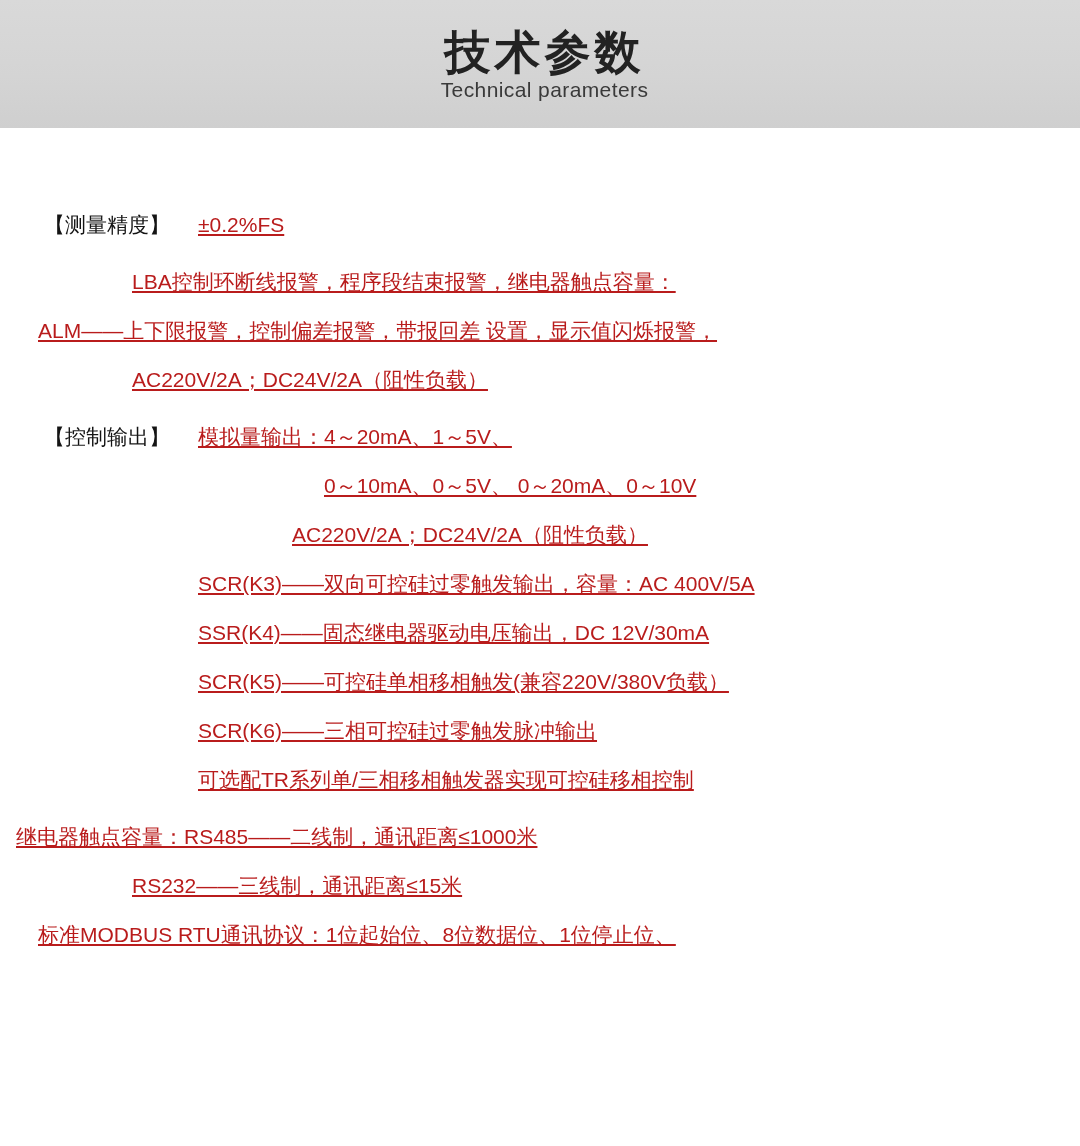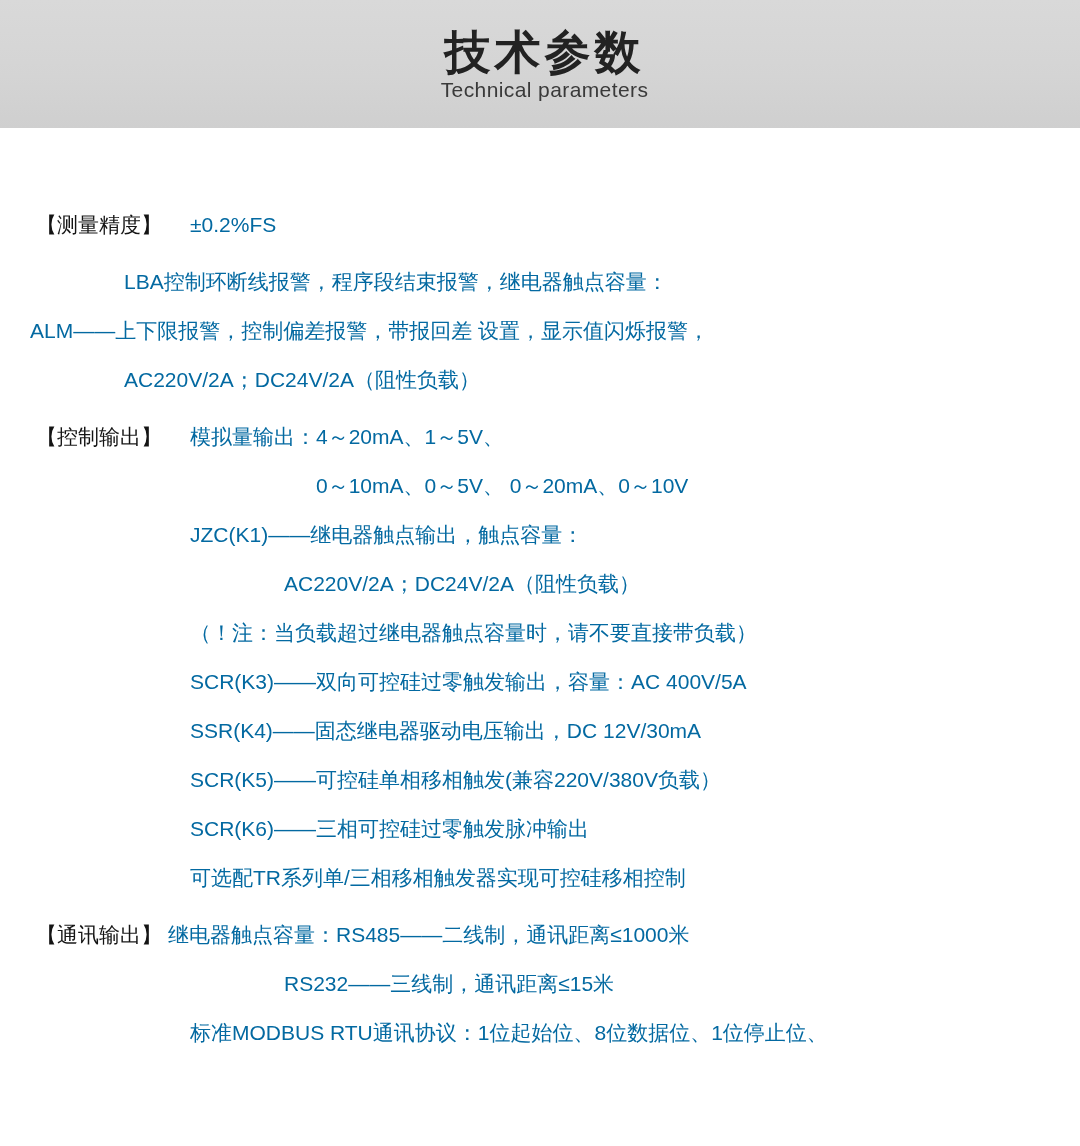--- a/index.html
+++ b/index.html
@@ -34,21 +34,21 @@
     margin: 0;
   }
   .header-sub {
     font-size: 21px;
     color: #3a3a3a;
     letter-spacing: 0.4px;
     margin-top: 0;
     font-weight: normal;
   }
   .content {
-    padding: 72px 0 0 8px;
+    padding: 72px 0 0 16px;
     box-sizing: border-box;
   }
   .spec-row {
     display: flex;
     align-items: flex-start;
     margin-bottom: 8px;
   }
   .spec-label {
     width: 160px;
     flex: 0 0 160px;
@@ -59,22 +59,23 @@
     white-space: nowrap;
     color: #141414;
   }
   .spec-lines {
     flex: 1 1 auto;
     min-width: 0;
   }
   .spec-line {
     font-size: 21px;
     line-height: 49px;
-    color: #0369a1;
+    color: #b91c1c;
     white-space: nowrap;
+    text-decoration: underline;
   }
   .indent-0 { padding-left: 0px; }
   .indent-1 { padding-left: 22px; }
   .indent-2 { padding-left: 116px; }
   .indent-3 { padding-left: 148px; }
 </style>
 </head>
 <body>
 
 <div class="header">
@@ -94,31 +95,28 @@
         <div class="spec-line indent-2">LBA控制环断线报警，程序段结束报警，继电器触点容量：</div>
         <div class="spec-line indent-1">ALM——上下限报警，控制偏差报警，带报回差 设置，显示值闪烁报警，</div>
         <div class="spec-line indent-2">AC220V/2A；DC24V/2A（阻性负载）</div>
       </div>
     </div>
     <div class="spec-row">
       <div class="spec-label">【控制输出】</div>
       <div class="spec-lines">
         <div class="spec-line indent-1">模拟量输出：4～20mA、1～5V、</div>
         <div class="spec-line indent-3">0～10mA、0～5V、 0～20mA、0～10V</div>
-        <div class="spec-line indent-1">JZC(K1)——继电器触点输出，触点容量：</div>
         <div class="spec-line indent-2">AC220V/2A；DC24V/2A（阻性负载）</div>
-        <div class="spec-line indent-1">（！注：当负载超过继电器触点容量时，请不要直接带负载）</div>
         <div class="spec-line indent-1">SCR(K3)——双向可控硅过零触发输出，容量：AC 400V/5A</div>
         <div class="spec-line indent-1">SSR(K4)——固态继电器驱动电压输出，DC 12V/30mA</div>
         <div class="spec-line indent-1">SCR(K5)——可控硅单相移相触发(兼容220V/380V负载）</div>
         <div class="spec-line indent-1">SCR(K6)——三相可控硅过零触发脉冲输出</div>
         <div class="spec-line indent-1">可选配TR系列单/三相移相触发器实现可控硅移相控制</div>
       </div>
     </div>
     <div class="spec-row">
-      <div class="spec-label">【通讯输出】</div>
       <div class="spec-lines">
         <div class="spec-line indent-0">继电器触点容量：RS485——二线制，通讯距离≤1000米</div>
         <div class="spec-line indent-2">RS232——三线制，通讯距离≤15米</div>
         <div class="spec-line indent-1">标准MODBUS RTU通讯协议：1位起始位、8位数据位、1位停止位、</div>
       </div>
     </div>
   </div>
 
 </body></html>

